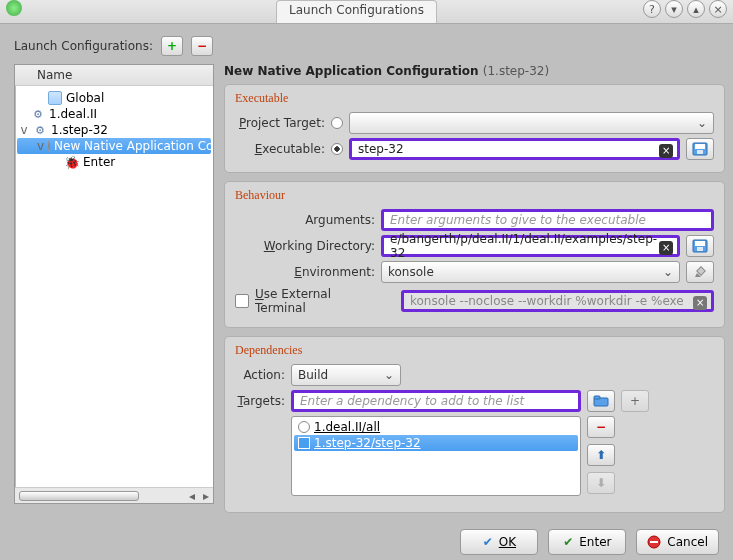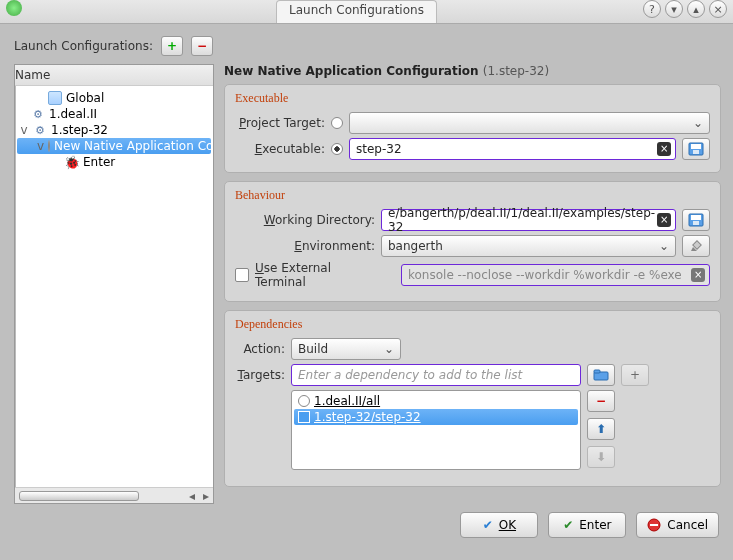--- a/index.html
+++ b/index.html
@@ -10,42 +10,42 @@
   .titlebar .spacer { flex: 1; }
   .winbtn { width: 18px; height: 18px; border: 1px solid #999; border-radius: 50%; background: linear-gradient(#fff,#ddd); display: flex; align-items: center; justify-content: center; color: #555; font-size: 11px; cursor: pointer; }
   .client { padding: 12px 14px 10px; }
   .toprow { display: flex; align-items: center; gap: 8px; margin-bottom: 8px; }
   .toprow .lbl { color: #333; }
   .btn-sm { width: 22px; height: 20px; border: 1px solid #999; background: linear-gradient(#fdfdfd,#dcdcdc); border-radius: 3px; display: flex; align-items: center; justify-content: center; font-weight: bold; cursor: pointer; }
   .btn-sm.add { color: #0a0; }
   .btn-sm.del { color: #c00; }
   .main { display: flex; gap: 10px; }
   .tree-pane { width: 200px; height: 440px; background: #fff; border: 1px solid #999; box-shadow: inset 1px 1px 0 #bbb; display: flex; flex-direction: column; }
-  .tree-header { padding: 3px 0; background: linear-gradient(#f0f0f0,#e0e0e0); border-bottom: 1px solid #ccc; color: #333; }
+  .tree-header { padding: 3px 22px; background: linear-gradient(#f0f0f0,#e0e0e0); border-bottom: 1px solid #ccc; color: #333; }
   .tree-body { flex: 1; padding: 4px 2px; overflow: hidden; }
   .node { display: flex; align-items: center; gap: 4px; padding: 1px 2px; white-space: nowrap; }
   .node .exp { width: 10px; text-align: center; color: #666; cursor: pointer; }
   .icon { width: 14px; height: 14px; display: inline-flex; align-items: center; justify-content: center; font-size: 11px; }
   .folder { background: linear-gradient(#cde6ff,#a9d1ff); border: 1px solid #77aadd; border-radius: 2px; }
   .gear { color: #5a7ba8; }
   .radio { width: 12px; height: 12px; border: 1px solid #888; border-radius: 50%; background: #fff; display: inline-block; }
   .bug { color: #b00; font-size: 13px; }
   .node.sel { background: linear-gradient(#6db3f7,#4a9ef0); color: #fff; border-radius: 2px; }
   .tree-scroll { height: 16px; background: #e8e8e8; border-top: 1px solid #ccc; display: flex; align-items: center; }
   .tree-scroll .thumb { margin-left: 4px; width: 120px; height: 10px; background: linear-gradient(#fff,#ccc); border: 1px solid #999; border-radius: 3px; }
   .tree-scroll .arrow { width: 14px; text-align: center; color: #666; }
   .right { flex: 1; }
   .hdr { font-weight: bold; color: #222; margin-bottom: 6px; }
   .hdr .sub { font-weight: normal; color: #555; }
   .panel { background: #d6d6d6; border: 1px solid #b0b0b0; border-radius: 5px; padding: 6px 10px 8px; margin-bottom: 8px; }
   .panel-title { text-align: left; color: #c2410c; margin-bottom: 6px; font-family: Liberation Serif, serif; }
   .row { display: flex; align-items: center; gap: 6px; margin: 4px 0; }
   .row .lbl { text-align: right; color: #333; }
   .row .lbl.u::first-letter { text-decoration: underline; }
-  .input { flex: 1; height: 22px; background: #fff; border: 1px solid #6d28d9; border-radius: 3px; padding: 2px 20px 2px 6px; color: #222; position: relative; display: flex; align-items: center; }
+  .input { flex: 1; height: 22px; background: #fff; border: 3px solid #6d28d9; border-radius: 3px; padding: 2px 20px 2px 6px; color: #222; position: relative; display: flex; align-items: center; }
   .input.disabled { background: #e3e3e3; color: #888; margin-left: 14px; }
   .input .ph { color: #999; font-style: italic; }
   .clear-x { position: absolute; right: 4px; top: 3px; width: 14px; height: 14px; background: #333; color: #fff; border-radius: 3px; text-align: center; line-height: 13px; font-size: 10px; cursor: pointer; }
   .input.disabled .clear-x { background: #777; }
   .combo { flex: 1; height: 22px; background: linear-gradient(#fff,#e2e2e2); border: 1px solid #999; border-radius: 3px; padding: 2px 6px; display: flex; align-items: center; justify-content: space-between; cursor: pointer; }
   .combo .cv { color: #333; }
   .combo .chev { color: #555; }
   .icon-btn { width: 28px; height: 22px; background: linear-gradient(#fdfdfd,#dcdcdc); border: 1px solid #999; border-radius: 3px; display: flex; align-items: center; justify-content: center; cursor: pointer; }
   .save-icon svg { display: block; }
   .chk { width: 14px; height: 14px; border: 1px solid #888; border-radius: 2px; background: #fff; }
@@ -143,37 +143,43 @@
                 <rect x="3" y="2" width="10" height="5" fill="#fff"></rect>
                 <rect x="5" y="8" width="6" height="4" fill="#dbe9f7"></rect>
               </svg>
           </span>
         </div>
       </div>
 
       <div class="panel">
         <div class="panel-title">Behaviour</div>
         <div class="row">
+          <span class="lbl" style="width:140px">Arguments:</span>
+          <div class="input">
+            <span class="ph">Enter arguments to give to the executable</span>
+          </div>
+        </div>
+        <div class="row">
           <span class="lbl u" style="width:140px">Working Directory:</span>
           <div class="input">
             <span>e/bangerth/p/deal.II/1/deal.II/examples/step-32</span>
             <span class="clear-x">×</span>
           </div>
           <span class="icon-btn save-icon">
             <svg width="16" height="14">
                 <rect x="1" y="1" width="14" height="12" rx="1" fill="#5aa0e8" stroke="#2a6db0"></rect>
                 <rect x="3" y="2" width="10" height="5" fill="#fff"></rect>
                 <rect x="5" y="8" width="6" height="4" fill="#dbe9f7"></rect>
               </svg>
           </span>
         </div>
         <div class="row">
           <span class="lbl u" style="width:140px">Environment:</span>
           <div class="combo">
-            <span class="cv">bangerth</span>
+            <span class="cv">konsole</span>
             <span class="chev">⌄</span>
           </div>
           <span class="icon-btn">
             <svg width="14" height="14">
                 <path d="M2 12 L4 8 L8 12 Z" fill="#888"></path>
                 <rect x="5" y="3" width="6" height="6" transform="rotate(45 8 6)" fill="#ccc" stroke="#888"></rect>
               </svg>
           </span>
         </div>
         <div class="row">

